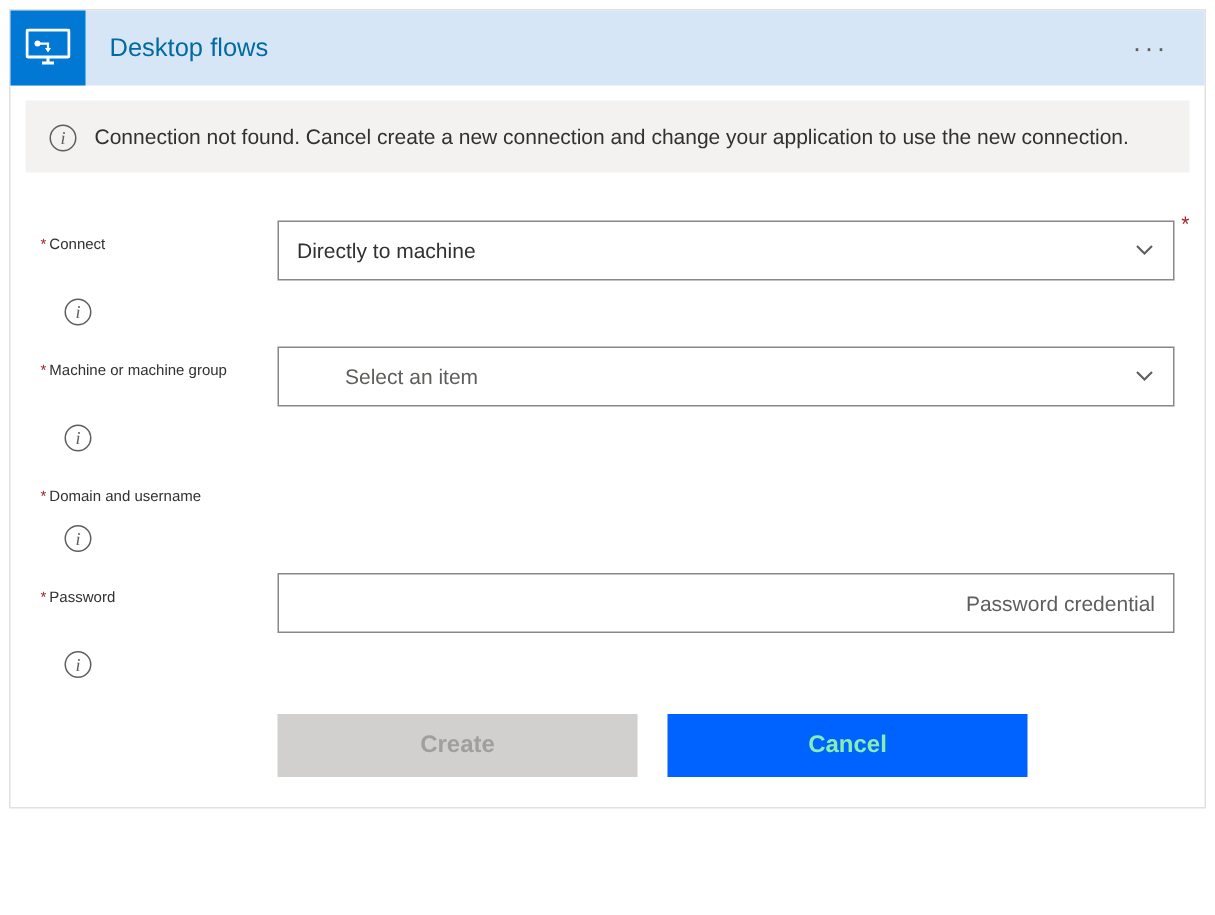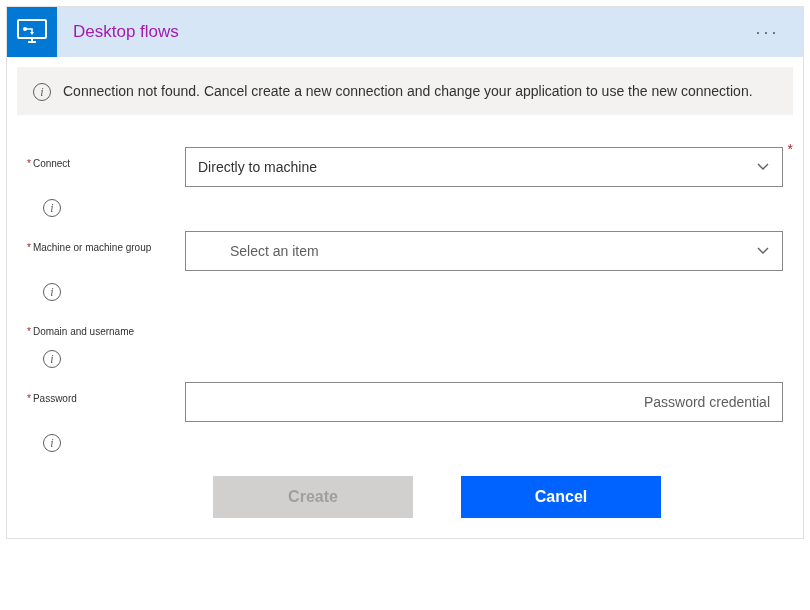--- a/index.html
+++ b/index.html
@@ -27,21 +27,21 @@
       width: 50px;
       height: 50px;
       background: #0078d4;
       display: flex;
       align-items: center;
       justify-content: center;
       margin-right: 16px;
     }
     .header-title {
       font-size: 17px;
-      color: #a21caf;
+      color: #0369a1;
       flex: 1;
     }
     .header-more {
       font-size: 18px;
       letter-spacing: 2px;
       color: #605e5c;
       cursor: pointer;
       padding: 4px 8px;
     }
     .warning-banner {
@@ -139,37 +139,36 @@
       line-height: 1;
       cursor: default;
     }
     .buttons {
       display: flex;
       gap: 20px;
       margin-top: 24px;
       margin-left: 158px;
     }
     .btn {
-      width: 200px;
+      width: 240px;
       height: 42px;
       border: none;
       font-size: 16px;
       font-weight: 600;
       font-family: inherit;
       cursor: pointer;
-      margin-left: 28px;
     }
     .btn-create {
       background: #d2d0ce;
       color: #a19f9d;
       cursor: not-allowed;
     }
     .btn-cancel {
       background: #0062ff;
-      color: #ffffff;
+      color: #86efac;
     }
   </style>
 </head>
 <body>
 
 <div class="panel">
 
   <div class="header">
     <div class="header-icon-box">
       <svg width="30" height="26" viewBox="0 0 30 26">

